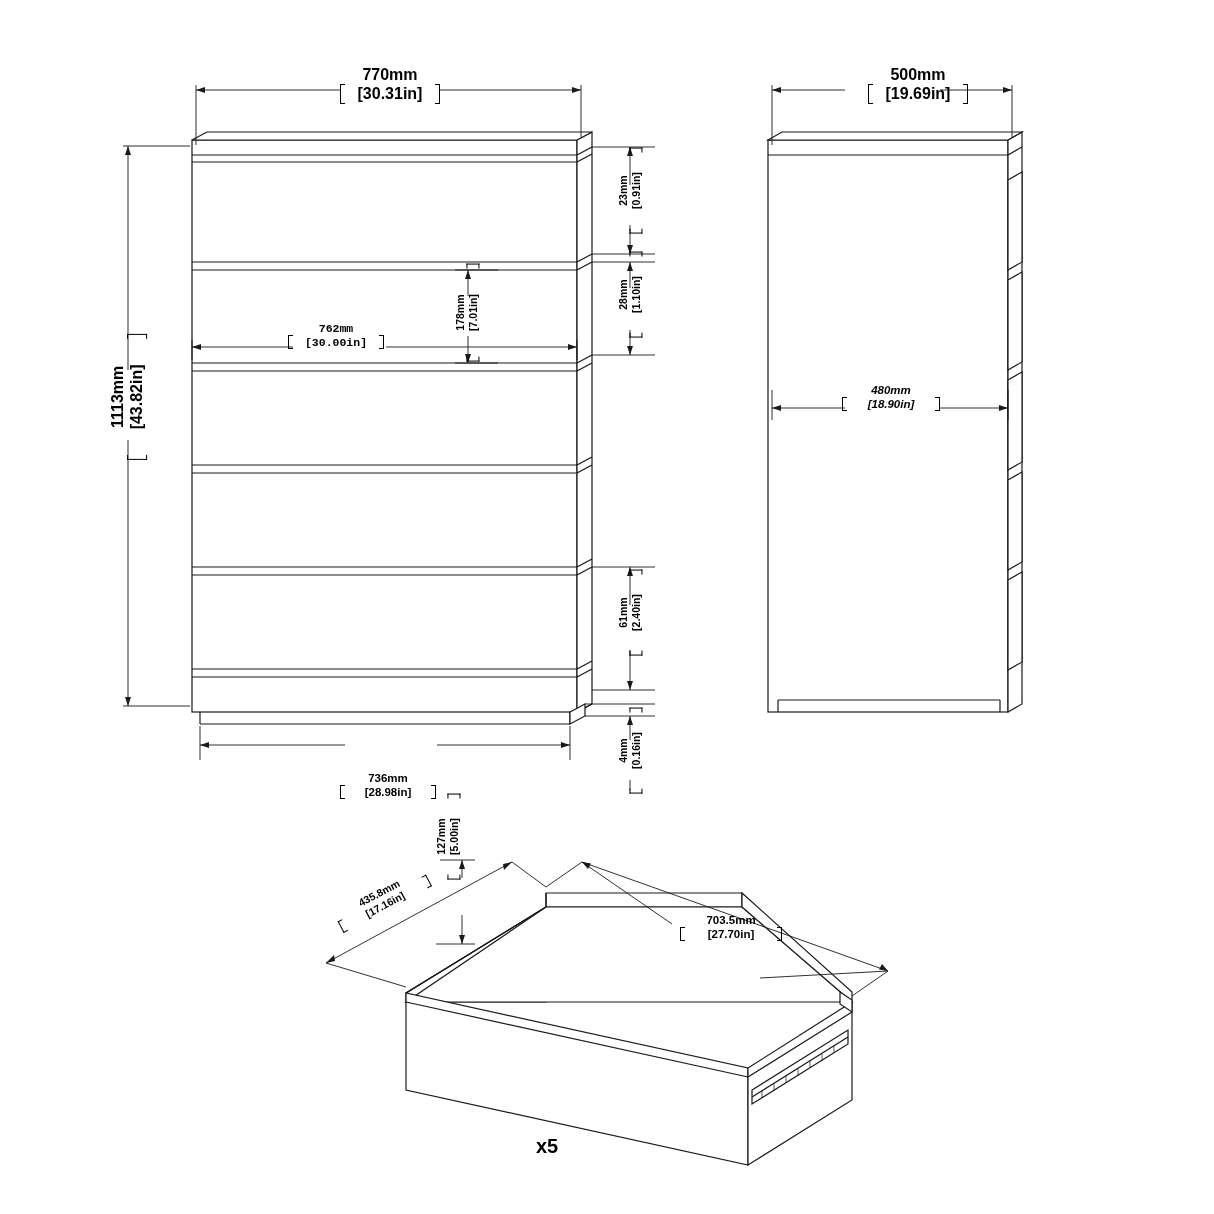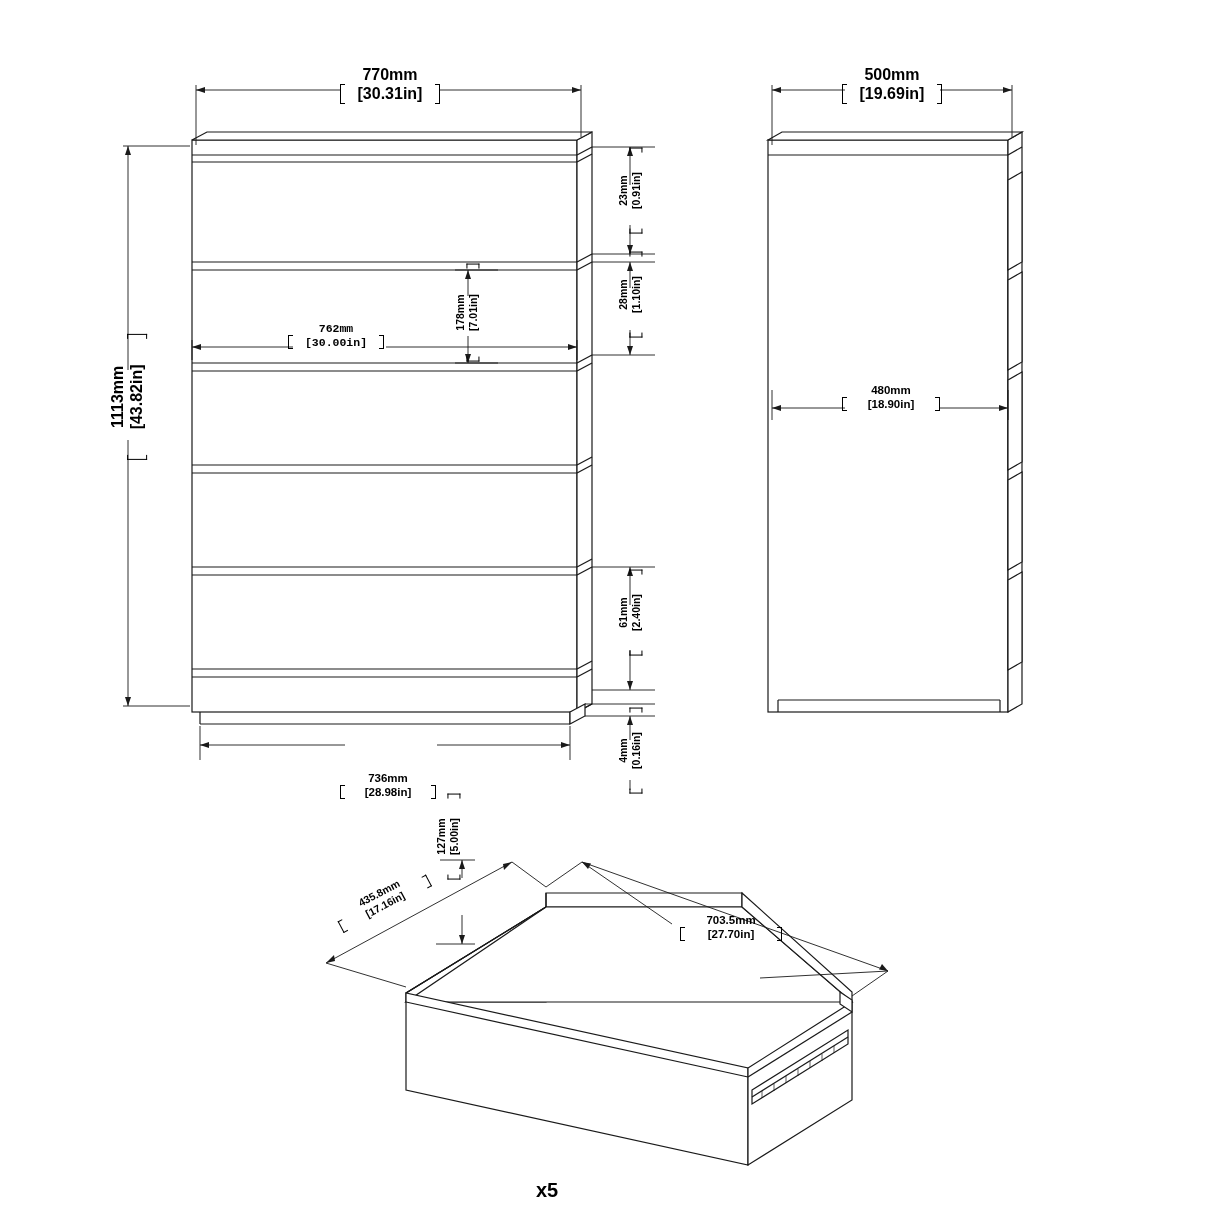--- a/index.html
+++ b/index.html
@@ -329,40 +329,40 @@
   <div class="dim-label tiny vert rot90" style="left:587px; top:600px; width:86px;">
     <span class="mm">61mm</span>
     <span class="in bracketed">[2.40in]</span>
   </div>
 
   <div class="dim-label tiny vert rot90" style="left:587px; top:738px; width:86px;">
     <span class="mm">4mm</span>
     <span class="in bracketed">[0.16in]</span>
   </div>
 
-  <div class="dim-label big" style="left:842px; top:66px; width:100px;">
+  <div class="dim-label big" style="left:868px; top:66px; width:100px;">
     <span class="mm">500mm</span>
     <span class="in bracketed">[19.69in]</span>
   </div>
 
-  <div class="dim-label small" style="left:842px; top:384px; width:98px;">
+  <div class="dim-label small" style="left:842px; top:384px; width:98px;font-style:italic;">
     <span class="mm">480mm</span>
     <span class="in bracketed">[18.90in]</span>
   </div>
 
   <div class="dim-label small" style="left:680px; top:914px; width:102px;">
     <span class="mm">703.5mm</span>
     <span class="in bracketed">[27.70in]</span>
   </div>
 
   <div class="dim-label tiny" style="left:332px; top:886px; width:100px; transform: rotate(-28deg);">
     <span class="mm">435.8mm</span>
     <span class="in bracketed">[17.16in]</span>
   </div>
 
   <div class="dim-label tiny vert rot90" style="left:405px; top:824px; width:86px;">
     <span class="mm">127mm</span>
     <span class="in bracketed">[5.00in]</span>
   </div>
 
-  <div class="qty" style="left:536px; top:1135px;margin-top:44px;">x5</div>
+  <div class="qty" style="left:536px; top:1135px;">x5</div>
 
 </div>
 
 </body></html>

